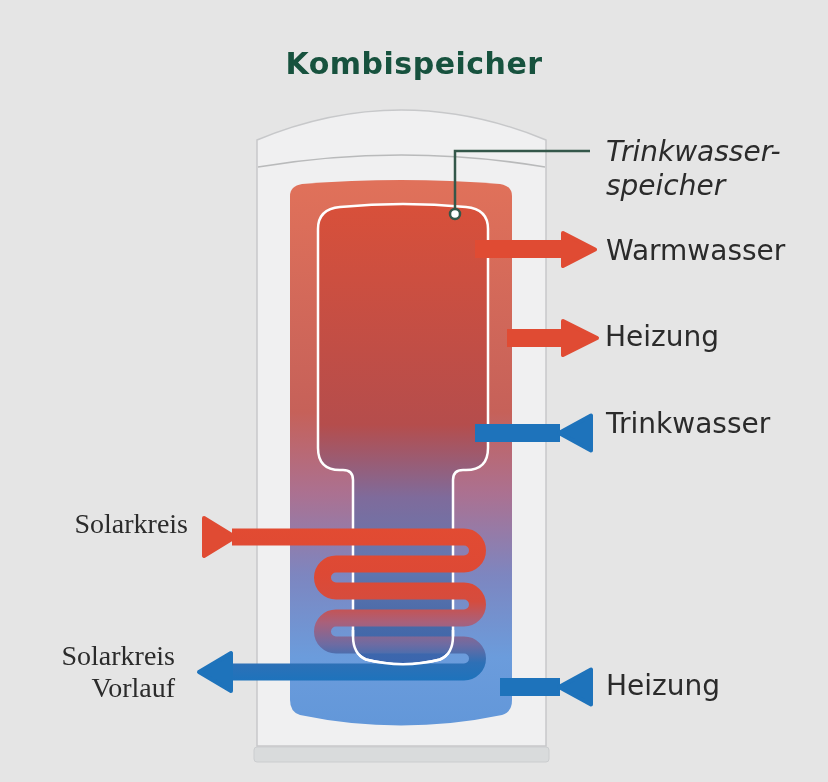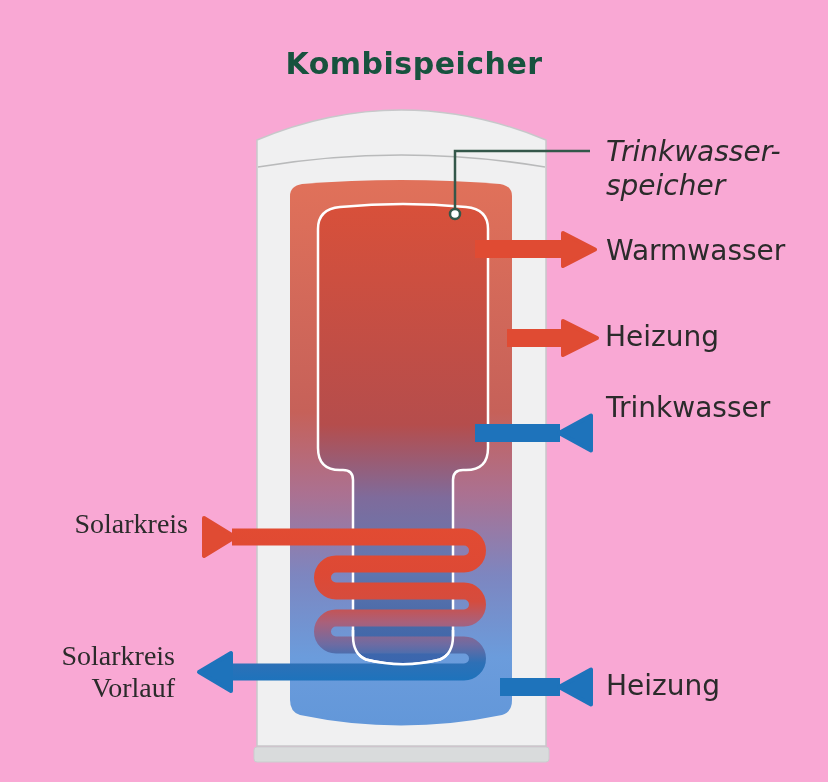--- a/index.html
+++ b/index.html
@@ -1,16 +1,16 @@
 <!DOCTYPE html>
 <html><head>
 <meta charset="utf-8">
 <style>
   html,body{margin:0;padding:0;background:#fff;}
-  #canvas{position:relative;width:828px;height:782px;background:#f9a8d4;overflow:hidden;
+  #canvas{position:relative;width:828px;height:782px;background:#e5e5e5;overflow:hidden;
           font-family:"DejaVu Sans",sans-serif;}
   svg{position:absolute;left:0;top:0;}
   .title{position:absolute;left:0;top:46px;width:828px;text-align:center;
          font-size:30px;font-weight:bold;line-height:36px;color:#17523E;letter-spacing:0.5px;}
   .lbl{position:absolute;font-size:28px;line-height:32px;color:#2b2b2b;white-space:nowrap;text-align:center;}
   .lbl2{position:absolute;font-size:28px;line-height:34px;color:#2b2b2b;white-space:nowrap;font-style:italic;}
   .right-align{text-align:right;font-family:Liberation Serif, serif;}
 </style>
 </head>
 <body>
@@ -88,21 +88,21 @@
   </svg>
 
   <div class="title">Kombispeicher</div>
 
   <div class="lbl2" style="left:606px;top:135px;">
     <div>Trinkwasser-</div>
     <div>speicher</div>
   </div>
   <div class="lbl" style="left:606px;top:235px;">Warmwasser</div>
   <div class="lbl" style="left:605px;top:321px;">Heizung</div>
-  <div class="lbl" style="left:606px;top:392px;">Trinkwasser</div>
+  <div class="lbl" style="left:606px;top:408px;">Trinkwasser</div>
   <div class="lbl" style="left:606px;top:670px;">Heizung</div>
 
   <div class="lbl right-align" style="right:640px;top:508px;">
     <div>Solarkreis</div>
   </div>
   <div class="lbl right-align" style="right:653px;top:640px;">
     <div>Solarkreis</div>
     <div>Vorlauf</div>
   </div>
 </div>

